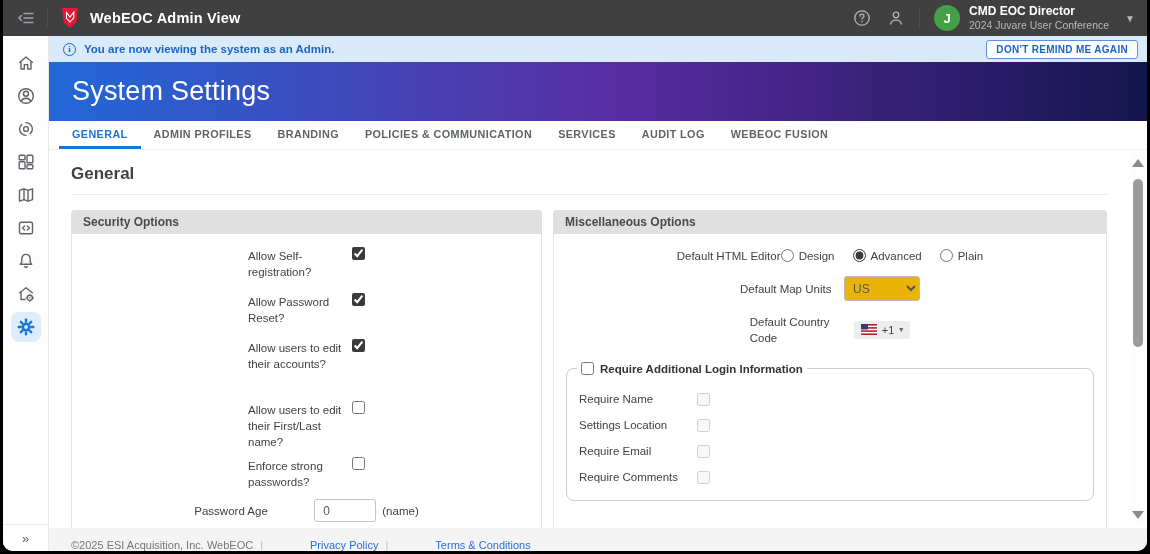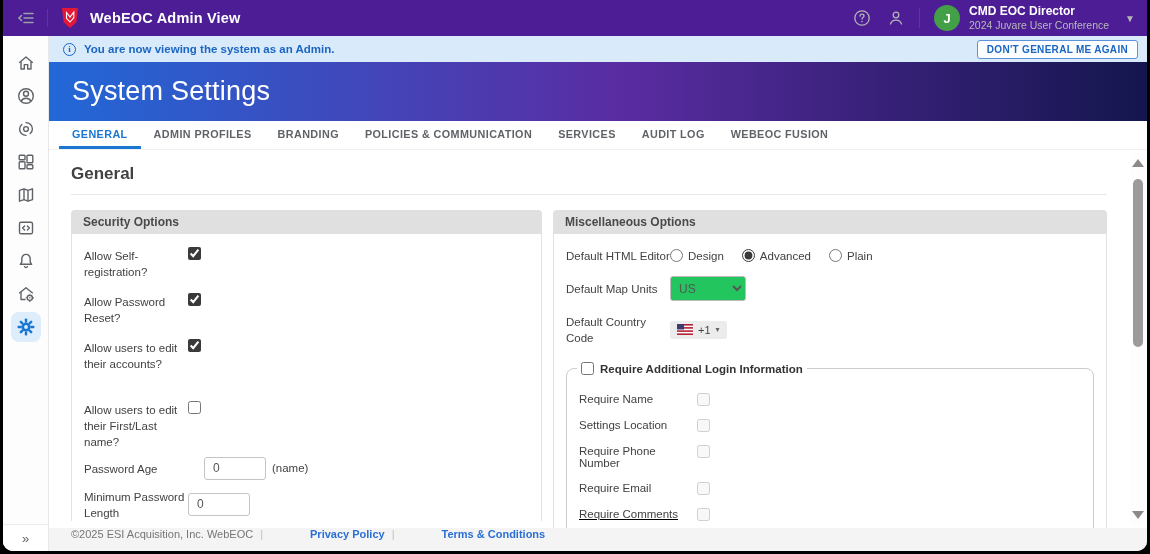--- a/index.html
+++ b/index.html
@@ -1,20 +1,20 @@
 <!DOCTYPE html>
 <html><head>
 <meta charset="utf-8">
 <style>
   * { margin:0; padding:0; box-sizing:border-box; }
   html,body { width:1150px; height:554px; background:#000; font-family:"Liberation Sans", sans-serif; overflow:hidden; }
   .app { position:absolute; top:0; left:3px; right:3px; bottom:3px; background:#fff; border-radius:0 0 10px 10px; overflow:hidden; }
 
   
-  .topbar { height:36px; background:#4c1d95; display:flex; align-items:center; padding:0 12px 0 10px; }
+  .topbar { height:36px; background:#404040; display:flex; align-items:center; padding:0 12px 0 10px; }
   .menu-btn { width:26px; height:26px; display:flex; align-items:center; justify-content:center; cursor:pointer; }
   .tb-divider { width:1px; height:18px; background:#4d4d4d; margin:0 12px 0 8px; }
   .logo { width:20px; height:22px; margin-right:10px; }
   .tb-title { color:#fff; font-size:14.5px; font-weight:bold; letter-spacing:.2px; }
   .tb-right { margin-left:auto; display:flex; align-items:center; }
   .tb-icon { width:26px; height:26px; display:flex; align-items:center; justify-content:center; margin-left:8px; cursor:pointer; }
   .tb-divider2 { width:1px; height:20px; background:#4d4d4d; margin:0 14px 0 10px; }
   .avatar { width:26px; height:26px; border-radius:50%; background:#43a047; color:#fff; font-size:13px; font-weight:bold; display:flex; align-items:center; justify-content:center; }
   .user-block { margin-left:9px; line-height:1.25; }
   .user-name { color:#fff; font-size:12px; font-weight:bold; }
@@ -50,41 +50,41 @@
   .section-title { font-size:17px; font-weight:bold; color:#424242; padding-bottom:10px; border-bottom:1px solid #e8e8e8; margin-bottom:15px; }
   .columns { display:flex; gap:11px; align-items:flex-start; }
   .panel { background:#fff; }
   .panel-left { width:471px; flex-shrink:0; }
   .panel-right { flex:1; }
   .panel-header { background:#e0e0e0; border-radius:4px 4px 0 0; padding:5px 12px; font-size:12px; font-weight:bold; color:#4a4a4a; }
   .panel-body { border:1px solid #e3e3e3; border-top:none; padding:13px 12px 14px 12px; }
   .panel-right .panel-body { border-radius:0 0 4px 4px; }
   .panel-left .panel-body { border-bottom:none; padding-bottom:0; }
 
-  .frow { display:flex; margin-bottom:11px; align-items:flex-start; }
+  .frow { display:flex; margin-bottom:11px; align-items:flex-start;justify-content:center; }
   .flabel { width:104px; flex-shrink:0; font-size:11.5px; color:#424242; line-height:1.4; padding-top:1px; }
   .fctrl { display:flex; align-items:center; gap:6px; }
   input[type="checkbox"], input[type="radio"] { accent-color:#3a3a3a; width:13px; height:13px; margin:0; }
   .txt-input { width:62px; height:23px; border:1px solid #c4c4c4; border-radius:3px; font-size:12px; padding:0 8px; color:#555; font-family:"Liberation Sans", sans-serif; }
   .suffix { font-size:11.5px; color:#424242; }
   .radio-group { display:flex; gap:18px; align-items:center; }
   .radio-opt { display:flex; gap:5px; align-items:center; font-size:11.5px; color:#424242; }
-  .select { width:76px; height:25px; font-size:12px; color:#555; border:1px solid #bbb; border-radius:3px; background:#22c55e; padding:0 4px; font-family:"Liberation Sans", sans-serif; }
+  .select { width:76px; height:25px; font-size:12px; color:#555; border:1px solid #bbb; border-radius:3px; background:#eab308; padding:0 4px; font-family:"Liberation Sans", sans-serif; }
   .flag-btn { display:inline-flex; align-items:center; gap:5px; background:#ececec; border:none; border-radius:2px; padding:3px 7px; font-size:11px; color:#444; cursor:pointer; font-family:"Liberation Sans", sans-serif; }
   .flag-caret { font-size:8px; color:#666; }
 
   fieldset.login-group { border:1px solid #ccc; border-radius:8px; margin-top:4px; margin-bottom:14px; padding:12px 12px 14px; }
   fieldset.login-group legend { display:flex; align-items:center; gap:6px; font-size:11.5px; font-weight:bold; color:#333; padding:0 4px; margin-left:-2px; }
   .lg-row { display:flex; margin-bottom:13px; }
-  .lg-row:last-child { margin-bottom:2px;text-decoration:underline; }
+  .lg-row:last-child { margin-bottom:2px; }
   .lg-label { width:118px; flex-shrink:0; font-size:11.5px; color:#424242; }
 
   
-  .footer { height:23px; background:#f4f4f4; display:flex; align-items:flex-start; padding-left:22px; font-size:11px; color:#767676; flex-shrink:0; }
-  .footer a { color:#2a6fd6; text-decoration:none; font-weight:700;padding-left:40px; }
+  .footer { height:23px; background:#f4f4f4; display:flex; align-items:flex-end; padding-left:22px; font-size:11px; color:#767676; flex-shrink:0; }
+  .footer a { color:#2a6fd6; text-decoration:none; font-weight:400;padding-left:40px; }
   .f-sep { color:#c0c0c0; margin:0 7px; }
 
   
   .scrollbar { position:absolute; top:117px; bottom:26px; right:2px; width:14px; background:#fdfdfd; }
   .sb-arrow { position:absolute; left:1px; width:0; height:0; border-left:6px solid transparent; border-right:6px solid transparent; }
   .sb-up { top:6px; border-bottom:8px solid #8a8a8a; }
   .sb-down { bottom:6px; border-top:8px solid #8a8a8a; }
   .sb-thumb { position:absolute; left:2px; top:26px; width:10px; height:168px; background:#9b9b9b; border-radius:6px; }
 
   svg { display:block; }
@@ -209,21 +209,21 @@
       <div class="sidebar-foot">
         <span>»</span>
       </div>
     </div>
 
     <div class="main">
 
       <div class="banner">
         <span class="info-icon">i</span>
         <span class="banner-text">You are now viewing the system as an Admin.</span>
-        <button class="banner-btn">DON'T GENERAL ME AGAIN</button>
+        <button class="banner-btn">DON'T REMIND ME AGAIN</button>
       </div>
 
       <div class="page-header">
         <div class="page-title">System Settings</div>
       </div>
 
       <div class="tabs">
         <div class="tab active">GENERAL</div>
         <div class="tab">ADMIN PROFILES</div>
         <div class="tab">BRANDING</div>
@@ -254,20 +254,26 @@
                   </div>
               </div>
               <div class="frow" style="margin-bottom:7px;">
                 <div class="flabel">Allow users to edit their accounts?</div>
                 <div class="fctrl">
                     <input type="checkbox" checked="" style="">
                   </div>
               </div>
               <div class="frow" style="margin-bottom:7px;margin-top:28px;">
                 <div class="flabel">Allow users to edit their First/Last name?</div>
+                <div class="fctrl">
+                    <input type="checkbox" style="">
+                  </div>
+              </div>
+              <div class="frow" style="margin-bottom:9px;">
+                <div class="flabel">Enforce strong passwords?</div>
                 <div class="fctrl">
                     <input type="checkbox" style="">
                   </div>
               </div>
               <div class="frow" style="align-items:center; margin-bottom:8px;gap:16px;">
                 <div class="flabel">Password Age</div>
                 <div class="fctrl">
                   <input class="txt-input" type="text" value="0" style="">
                   <span class="suffix">(name)</span>
                 </div>
@@ -333,24 +339,20 @@
                 </legend>
                 <div class="lg-row" style="margin-top:6px;">
                   <div class="lg-label">Require Name</div>
                   <input type="checkbox" disabled="" style="">
                 </div>
                 <div class="lg-row">
                   <div class="lg-label">Settings Location</div>
                   <input type="checkbox" disabled="" style="">
                 </div>
                 <div class="lg-row">
-                  <div class="lg-label">Require Phone Number</div>
-                  <input type="checkbox" disabled="" style="">
-                </div>
-                <div class="lg-row">
                   <div class="lg-label">Require Email</div>
                   <input type="checkbox" disabled="" style="">
                 </div>
                 <div class="lg-row">
                   <div class="lg-label">Require Comments</div>
                   <input type="checkbox" disabled="" style="">
                 </div>
               </fieldset>
 
             </div>

